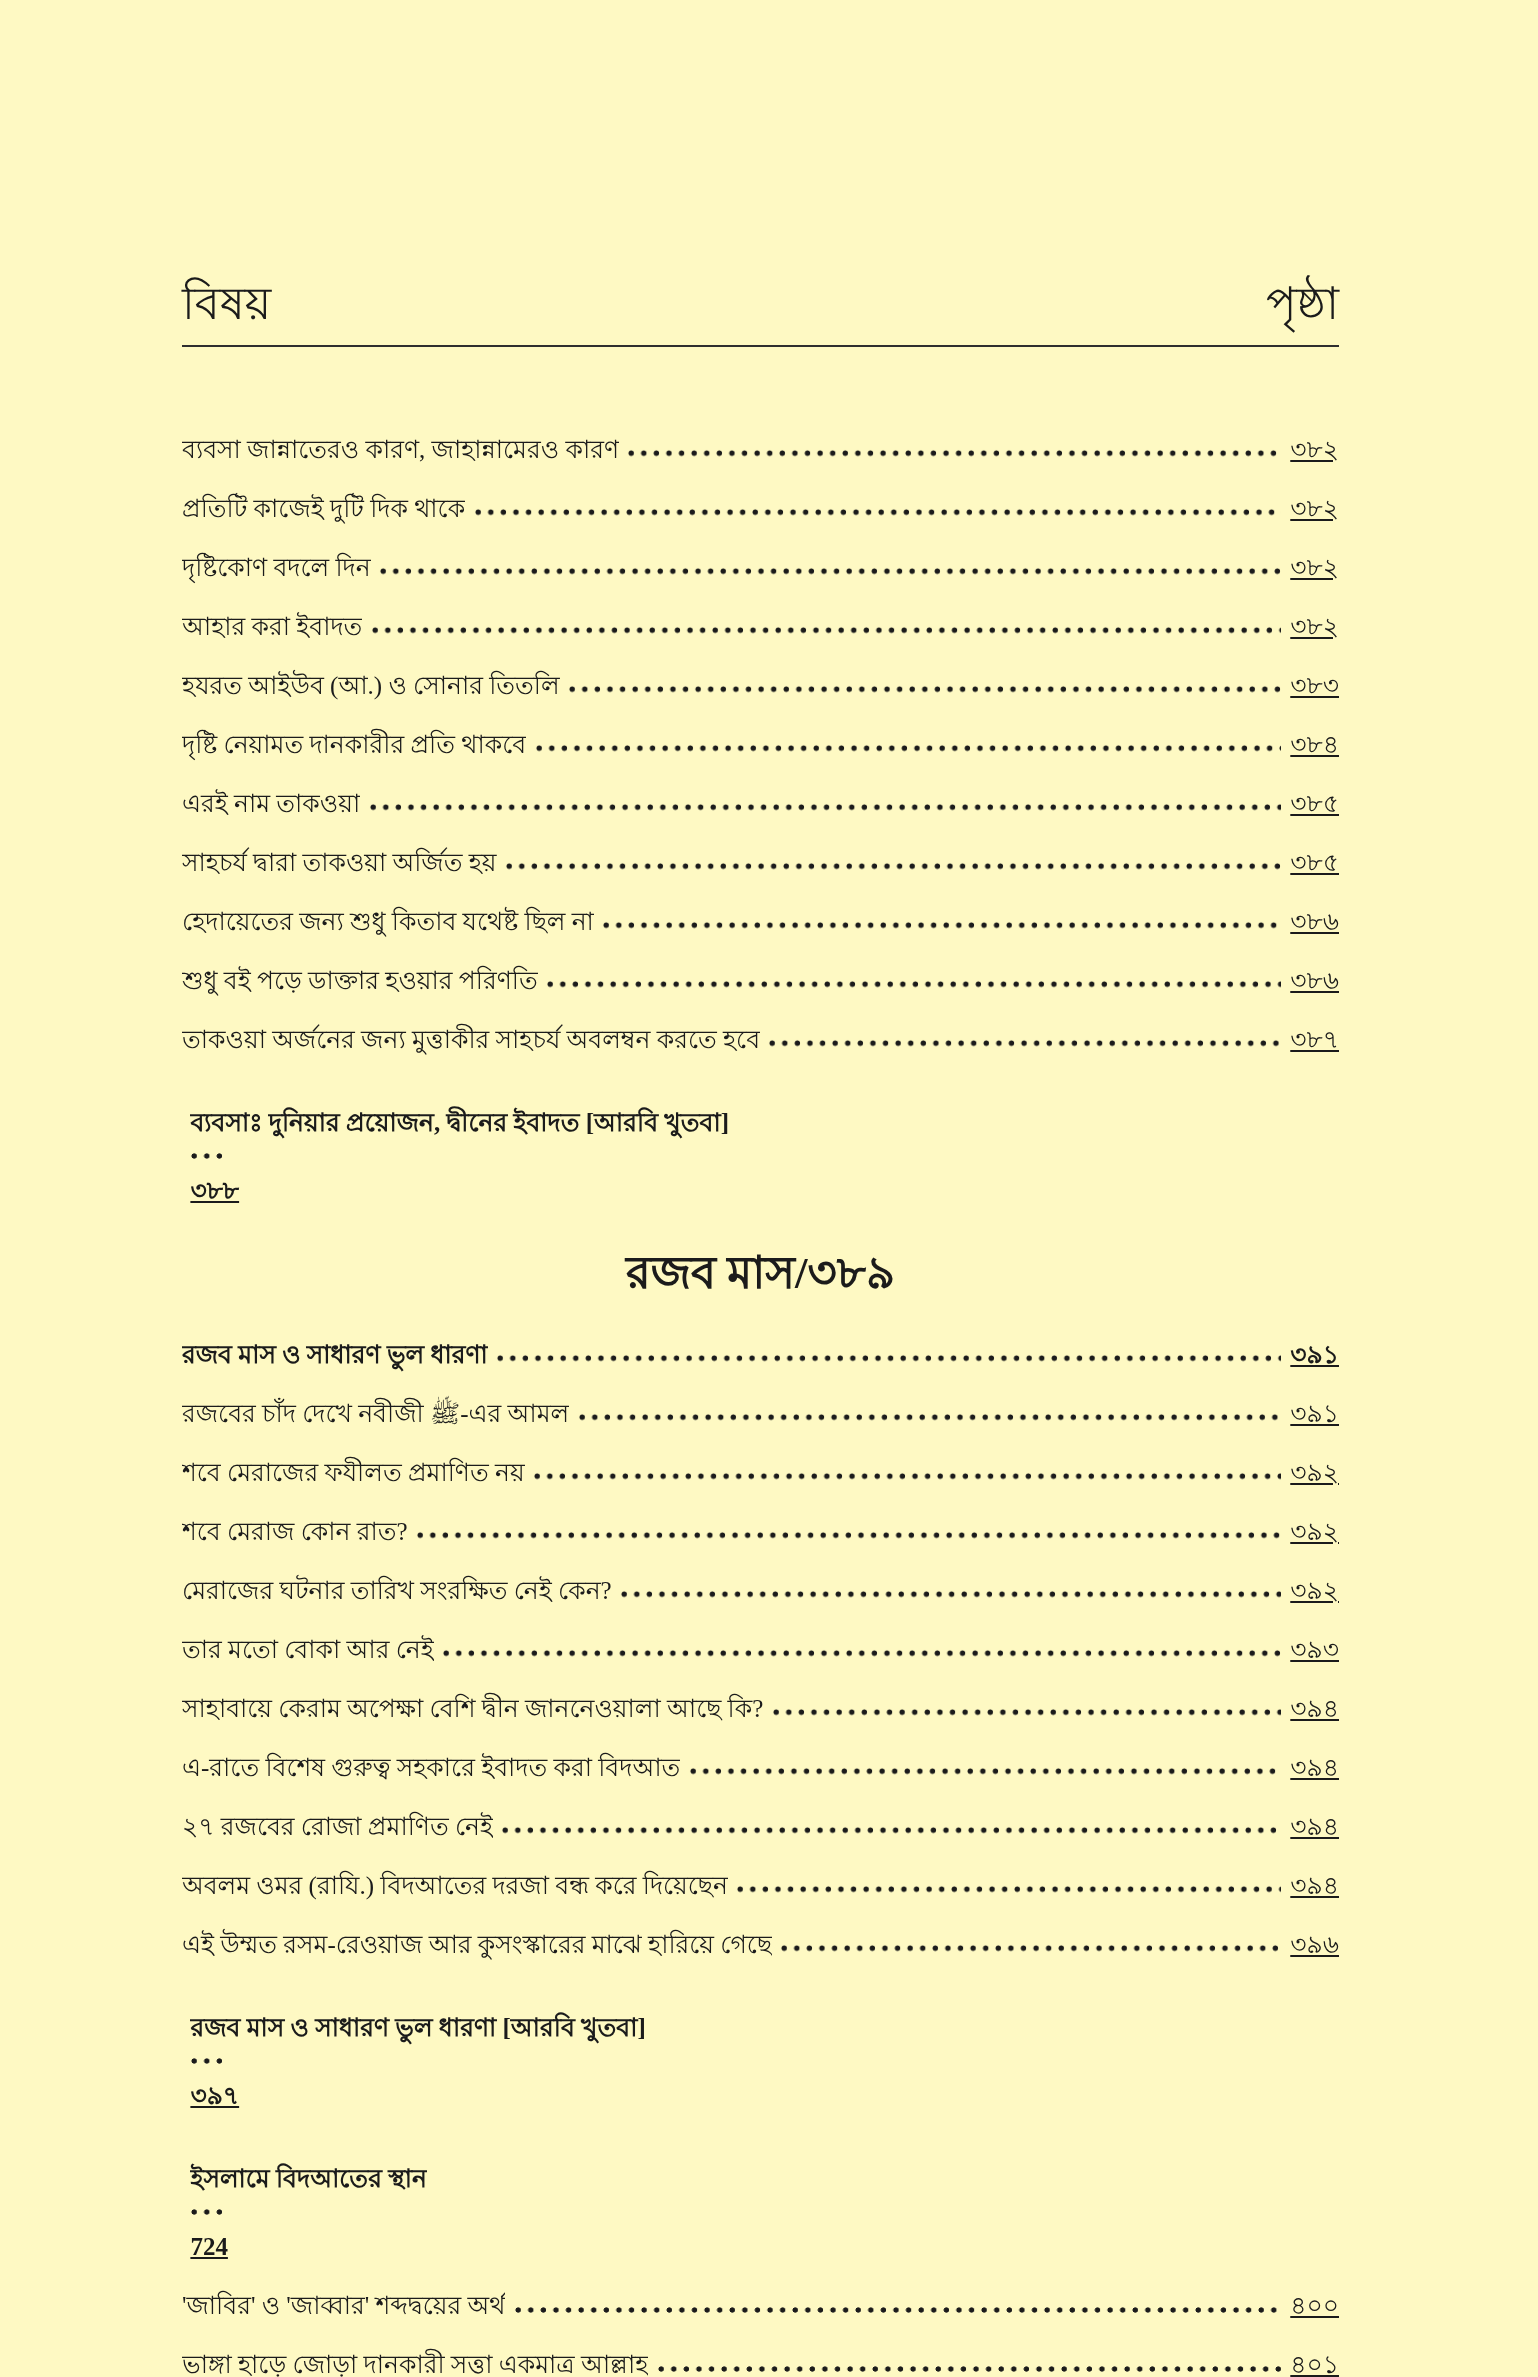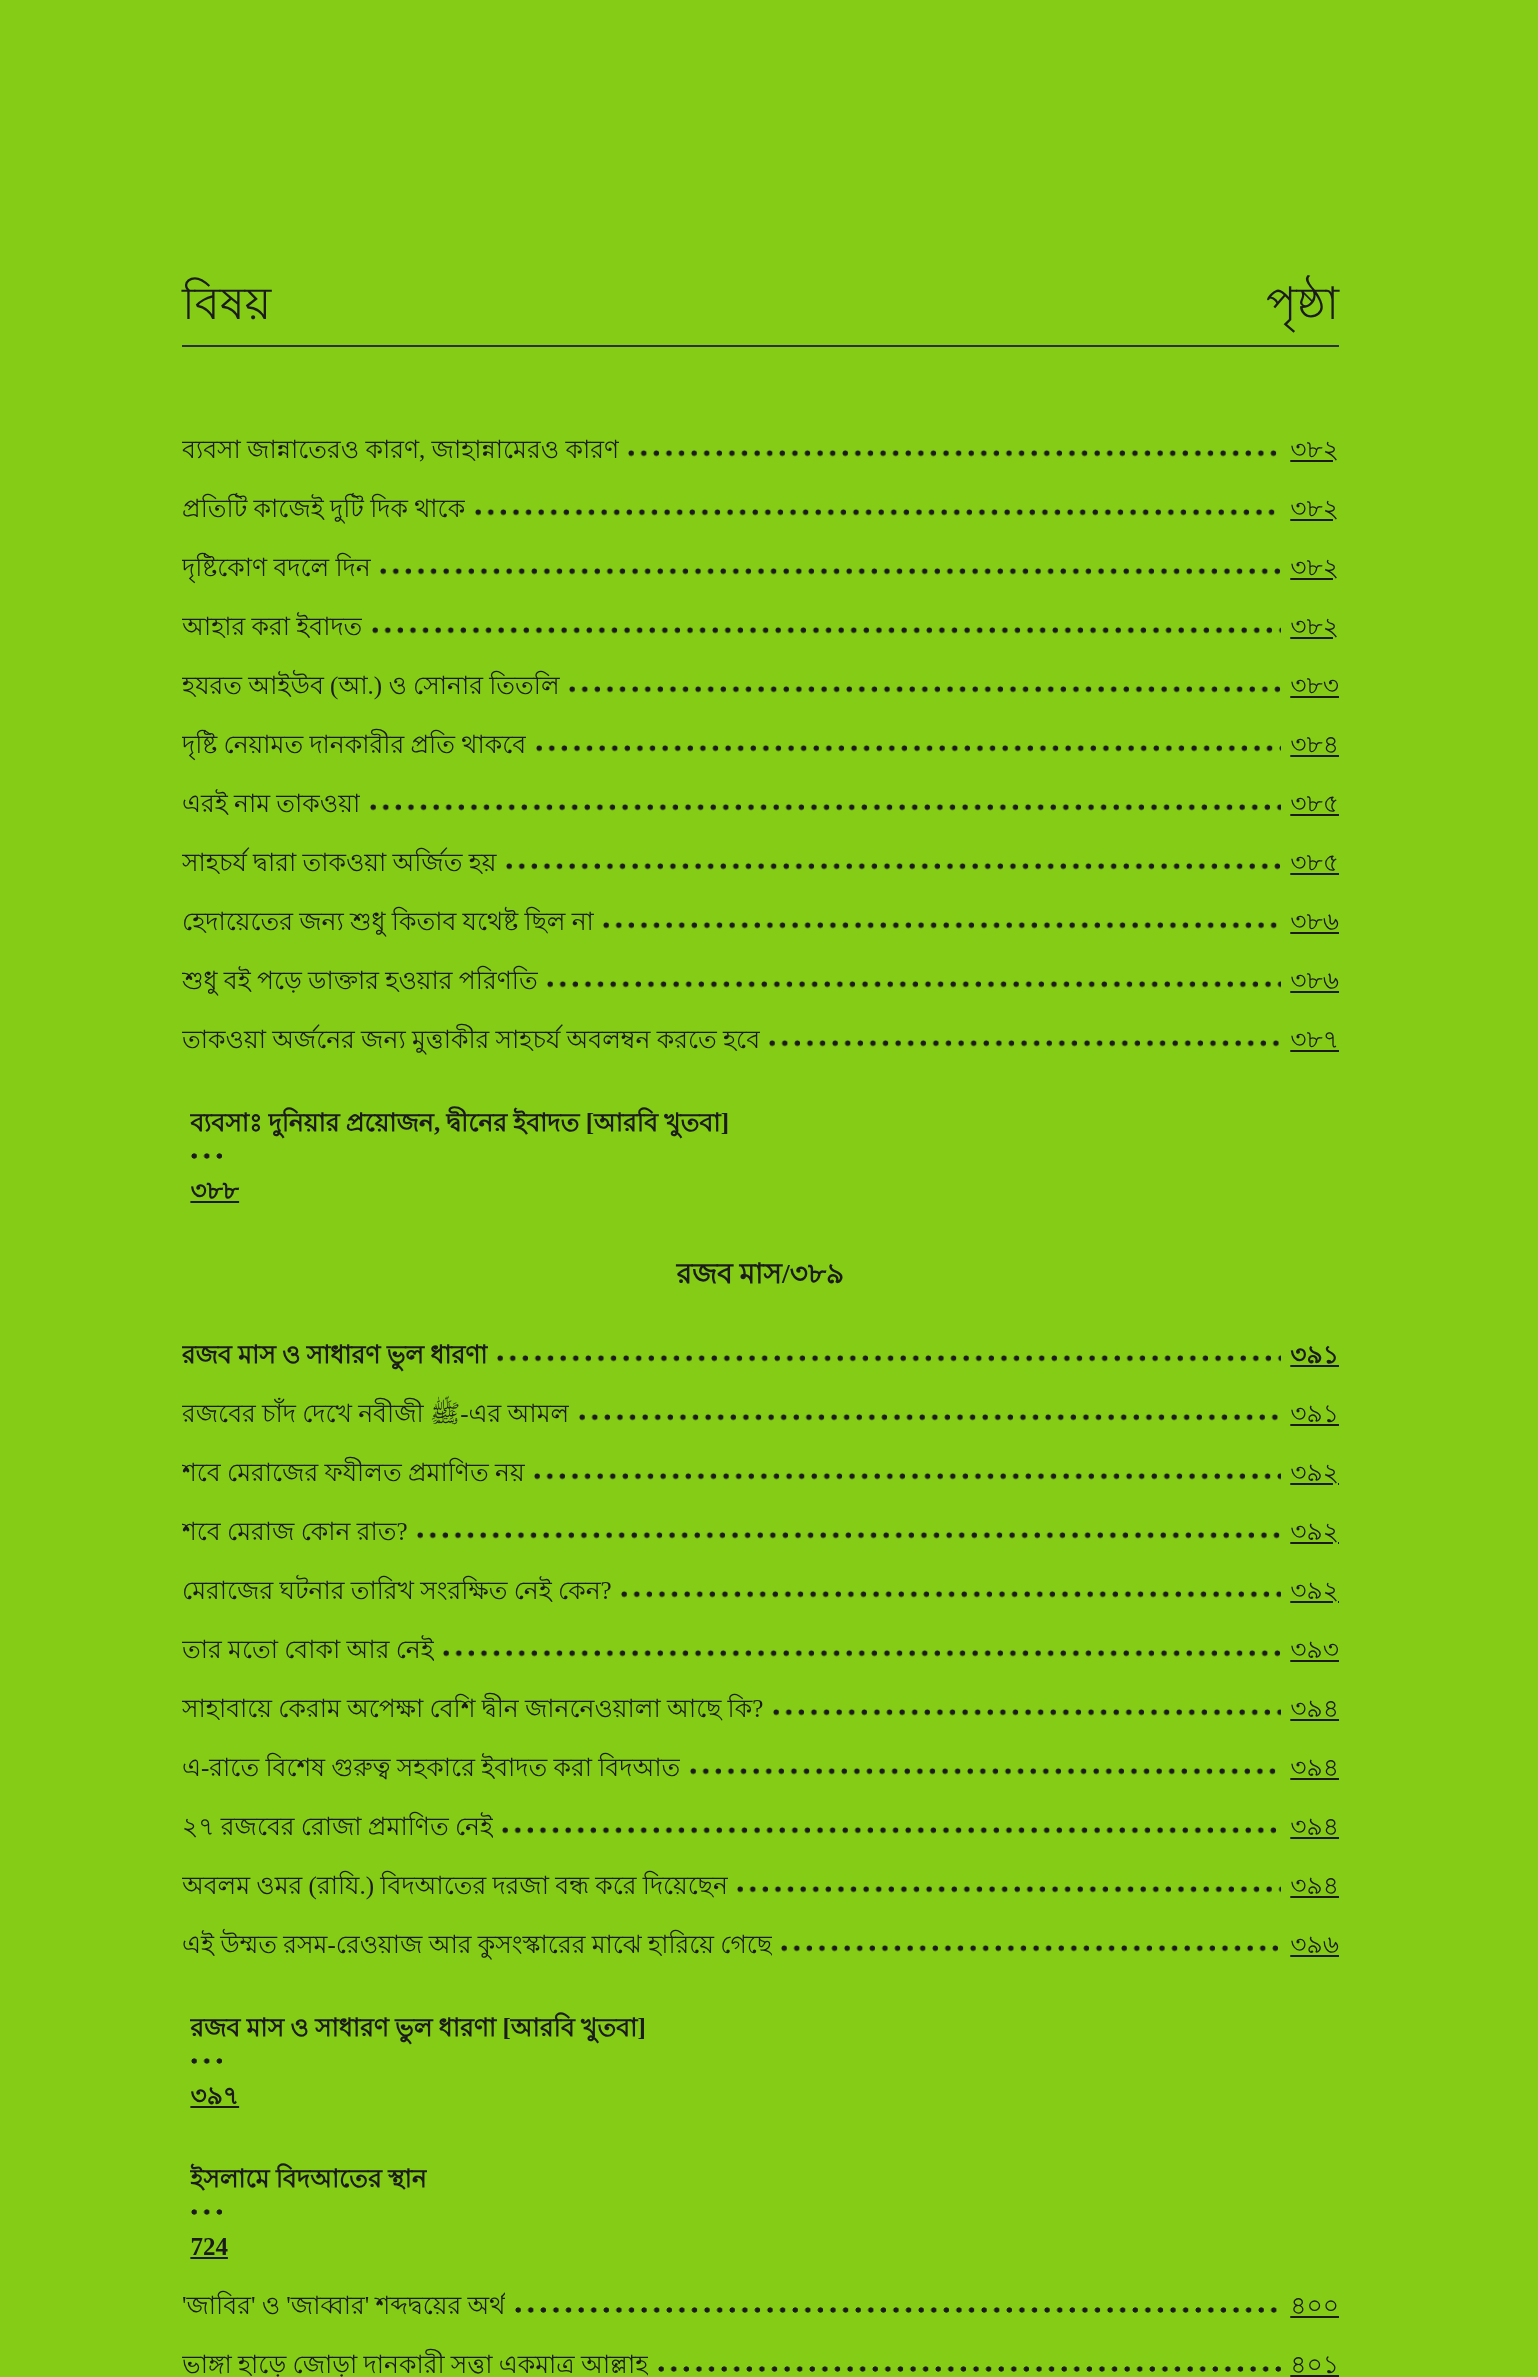--- a/index.html
+++ b/index.html
@@ -1,21 +1,21 @@
 <!DOCTYPE html>
 <html lang="bn" style="font-size:15px"><head>
 <meta charset="utf-8">
 <style>
   html, body { margin: 0; padding: 0; background: #e8e8e8; }
   .page {
     position: relative;
     width: 1538px;
     height: 2377px;
     margin: 0 auto;
-    background: #84cc16;
+    background: #fef9c3;
     box-sizing: border-box;
     padding: 280px 199px 0 182px;
     font-family: "Liberation Serif", "DejaVu Serif", serif;
     color: #1b1b1b;
     overflow: hidden;
   }
   .page-header {
     display: flex;
     justify-content: space-between;
     align-items: flex-end;
@@ -42,21 +42,21 @@
     margin: 0 9.3px 0.9px 8.4px;
     background-image: radial-gradient(circle at 4.2px 4.2px, #1b1b1b 2.4px, transparent 3.1px);
     background-size: 12.6px 8.4px;
     background-repeat: repeat-x;
     background-position: left bottom;
   }
   .toc-page { flex: 0 0 auto; text-decoration: underline; }
   .section-row {
     text-align: center;
     font-weight: bold;
-    font-size: 28px;
+    font-size: 45px;
     line-height: 47px;
     margin: 30px 0 28px 0;
   }
 </style>
 </head>
 <body>
 
 <div class="page">
   <div class="page-header">
     <span>বিষয়</span>

